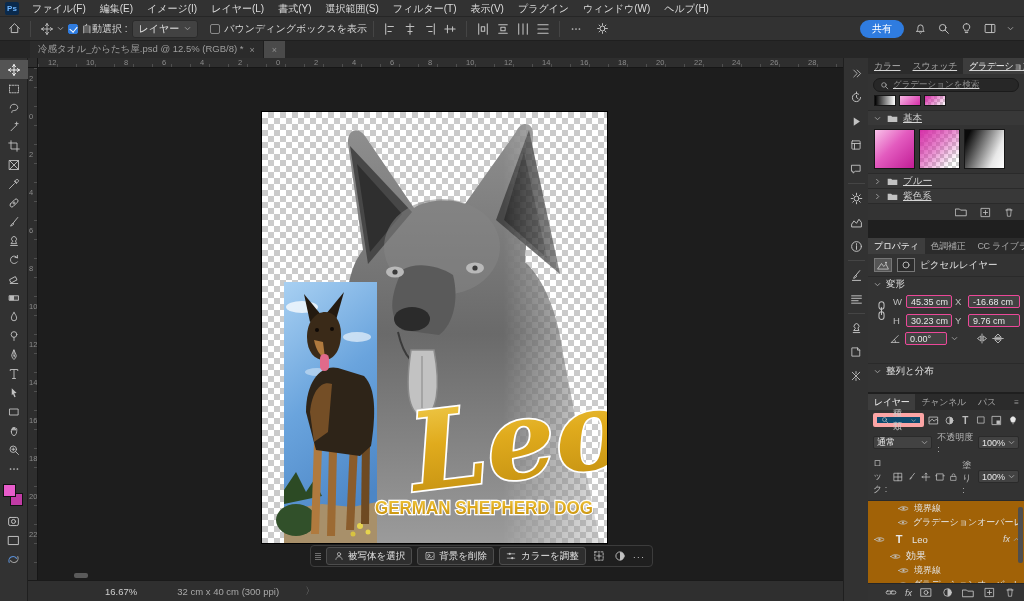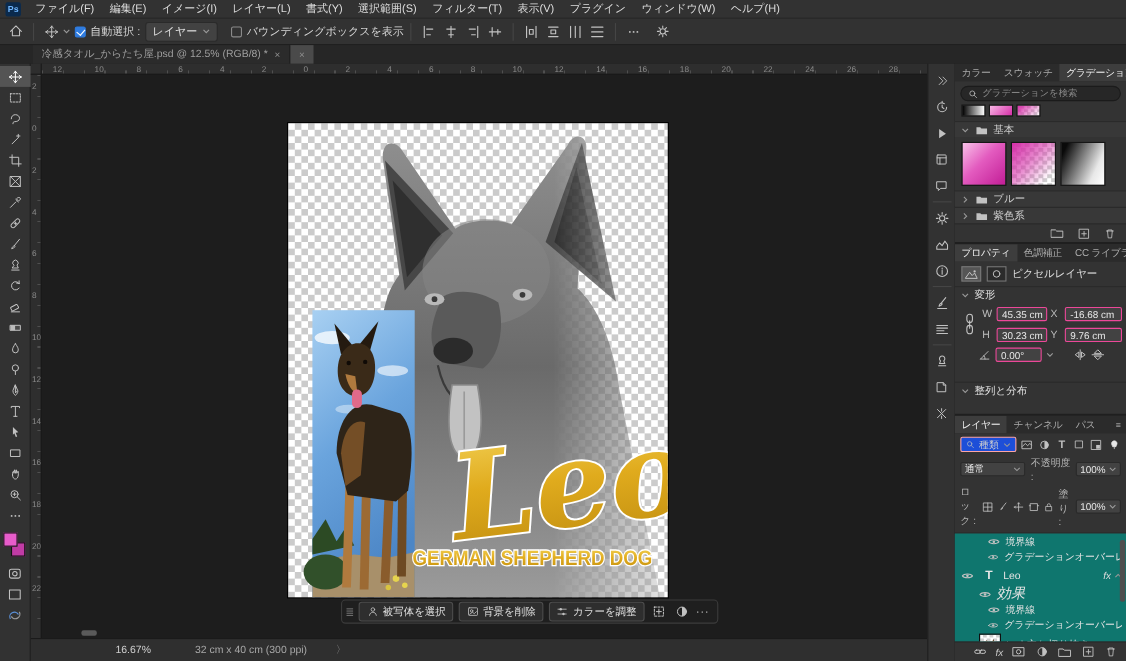--- a/index.html
+++ b/index.html
@@ -134,28 +134,28 @@
                 border-top:1px solid #2a2a2a;}
   #tf-grid{display:grid;grid-template-columns:14px 10px 46px 10px 52px;grid-auto-rows:17px;
            align-items:center;gap:2px 3px;padding:2px 4px 2px 8px;color:#bdbdbd;}
   .field{background:#424242;border:1px solid #ec4899;border-radius:2px;height:13px;display:flex;
          align-items:center;padding:0 4px;color:#e8e8e8;font-size:9px;white-space:nowrap;}
   #chain{grid-row:1/3;width:10px;height:30px;display:flex;align-items:center;}
   #tf-angle{display:flex;align-items:center;gap:4px;padding:1px 8px 4px 22px;color:#bdbdbd;}
 
   
   #lay-filter{display:flex;align-items:center;gap:3px;padding:3px 5px;}
-  #filter-box{display:flex;align-items:center;gap:4px;background:#1d4ed8;border:1px solid #fca5a5;
+  #filter-box{display:flex;align-items:center;gap:4px;background:#0c4a6e;border:4px solid #fca5a5;
               border-radius:2px;height:14px;padding:0 4px;width:52px;color:#cfcfcf;}
   .fico{width:13px;height:13px;}
   #lay-blend{display:flex;align-items:center;gap:2px;padding:1px 5px 3px;color:#b5b5b5;justify-content:flex-end;}
   #lay-lock{display:flex;align-items:center;gap:4px;padding:0 5px 4px;color:#b5b5b5;border-bottom:1px solid #2a2a2a;}
   .mini-drop{display:flex;align-items:center;background:#424242;border:1px solid #2a2a2a;border-radius:2px;
              height:13px;padding:0 3px;gap:3px;color:#e8e8e8;font-size:9px;}
-  #layer-list{flex:1;overflow:hidden;background:#0f766e;position:relative;}
+  #layer-list{flex:1;overflow:hidden;background:#a16207;position:relative;}
   .lrow{display:flex;align-items:center;height:22px;padding-right:4px;}
   .lrow.sub{height:14px;font-size:9px;color:#cdcdcd;}
   .eye-cell{width:22px;display:flex;justify-content:center;flex:none;}
   .eye{width:11px;height:7px;}
   .lthumb{width:20px;height:20px;border:1px solid #0f0f0f;flex:none;margin-right:4px;
           background:conic-gradient(#cfcfcf 25%,#fff 0 50%,#cfcfcf 0 75%,#fff 0) 0 0/6px 6px;position:relative;overflow:hidden;}
   .lname{white-space:nowrap;overflow:hidden;font-size:9.5px;color:#e3e3e3;}
   .fx-tag{margin-left:auto;font-style:italic;font-size:9px;color:#dcdcdc;display:flex;align-items:center;gap:3px;}
   #layer-actions{display:flex;justify-content:flex-end;align-items:center;gap:7px;height:18px;
                  padding:0 7px;background:#333;border-top:1px solid #262626;}
@@ -254,20 +254,48 @@
         <svg width="12" height="12" viewBox="0 0 14 14">
           <circle class="fi" cx="3" cy="7" r="1"></circle>
           <circle class="fi" cx="7" cy="7" r="1"></circle>
           <circle class="fi" cx="11" cy="7" r="1"></circle>
         </svg>
       </div>
     <div class="ico ob-ico" style="margin-left:6px;">
       <svg width="13" height="13" viewBox="0 0 16 16">
           <circle class="st" cx="8" cy="8" r="3"></circle>
           <path class="st" d="M8 2 V4 M8 12 V14 M2 8 H4 M12 8 H14 M3.8 3.8 L5.2 5.2 M10.8 10.8 L12.2 12.2 M12.2 3.8 L10.8 5.2 M5.2 10.8 L3.8 12.2"></path>
+        </svg>
+    </div>
+    <div id="ob-right">
+      <div id="share-btn">共有</div>
+      <div class="ico">
+          <svg width="13" height="13" viewBox="0 0 16 16">
+            <path class="st" d="M3.5 11.5 H12.5 C11.2 10.2 11.2 8.6 11.2 6.8 A3.2 3.2 0 0 0 4.8 6.8 C4.8 8.6 4.8 10.2 3.5 11.5 Z M7 13.2 A1.2 1.2 0 0 0 9 13.2"></path>
+          </svg>
+        </div>
+      <div class="ico">
+          <svg width="13" height="13" viewBox="0 0 16 16">
+            <circle class="st" cx="7" cy="7" r="4"></circle>
+            <path class="st" d="M10 10 L14 14"></path>
+          </svg>
+        </div>
+      <div class="ico">
+          <svg width="13" height="13" viewBox="0 0 16 16">
+            <path class="st" d="M8 2 A4 4 0 0 1 10 9.5 L10 11 H6 L6 9.5 A4 4 0 0 1 8 2 Z M6.5 13 H9.5"></path>
+          </svg>
+        </div>
+      <div class="ico">
+          <svg width="14" height="13" viewBox="0 0 16 16">
+            <rect class="st" x="2" y="3" width="12" height="10" rx="1"></rect>
+            <path class="st" d="M10 3 V13"></path>
+          </svg>
+        </div>
+      <svg class="chev" viewBox="0 0 8 6">
+          <path d="M1 1.5 L4 4.5 L7 1.5"></path>
         </svg>
     </div>
   </div>
 
   <div id="tabbar">
     <div class="doc-tab inactive">
       <span>冷感タオル_からたち屋.psd @ 12.5% (RGB/8) *</span>
       <span class="tab-close">×</span>
     </div>
     <div class="doc-tab active">
@@ -669,21 +697,21 @@
       </div>
     <div class="ico strip-ico">
         <svg width="12" height="12" viewBox="0 0 16 16">
           <path class="st" d="M3 3 L13 13 M13 3 L3 13 M8 2 V5 M8 11 V14"></path>
         </svg>
       </div>
   </div>
 
   <div id="panels">
 
-    <div class="panel" style="margin-bottom:2px;">
+    <div class="panel" style="margin-bottom:18px;text-decoration:underline;">
       <div class="ptabs">
         <div class="ptab">カラー</div>
         <div class="ptab">スウォッチ</div>
         <div class="ptab on">グラデーション</div>
 
       </div>
       <div id="grad-search">
         <span class="ico">
             <svg width="9" height="9" viewBox="0 0 16 16">
               <circle class="st" cx="7" cy="7" r="4"></circle>
@@ -964,21 +992,21 @@
             <svg class="chev" style="transform:rotate(180deg)" viewBox="0 0 8 6">
                 <path d="M1 1.5 L4 4.5 L7 1.5"></path>
               </svg>
           </span>
         </div>
         <div class="lrow sub" style="padding-left:22px;">
           <svg class="eye" style="margin-right:5px;" viewBox="0 0 14 9">
               <path class="st" d="M1 4.5 C3 1.5 11 1.5 13 4.5 C11 7.5 3 7.5 1 4.5 Z"></path>
               <circle class="fi" cx="7" cy="4.5" r="1.5"></circle>
             </svg>
-          <span class="lname" style="font-size:13px;font-style:italic;">効果</span>
+          <span class="lname" style="font-size:10px;">効果</span>
         </div>
         <div class="lrow sub" style="padding-left:30px;">
           <svg class="eye" style="margin-right:5px;" viewBox="0 0 14 9">
               <path class="st" d="M1 4.5 C3 1.5 11 1.5 13 4.5 C11 7.5 3 7.5 1 4.5 Z"></path>
               <circle class="fi" cx="7" cy="4.5" r="1.5"></circle>
             </svg>
           <span class="lname" style="font-size:9px;">境界線</span>
         </div>
         <div class="lrow sub" style="padding-left:30px;">
           <svg class="eye" style="margin-right:5px;" viewBox="0 0 14 9">

